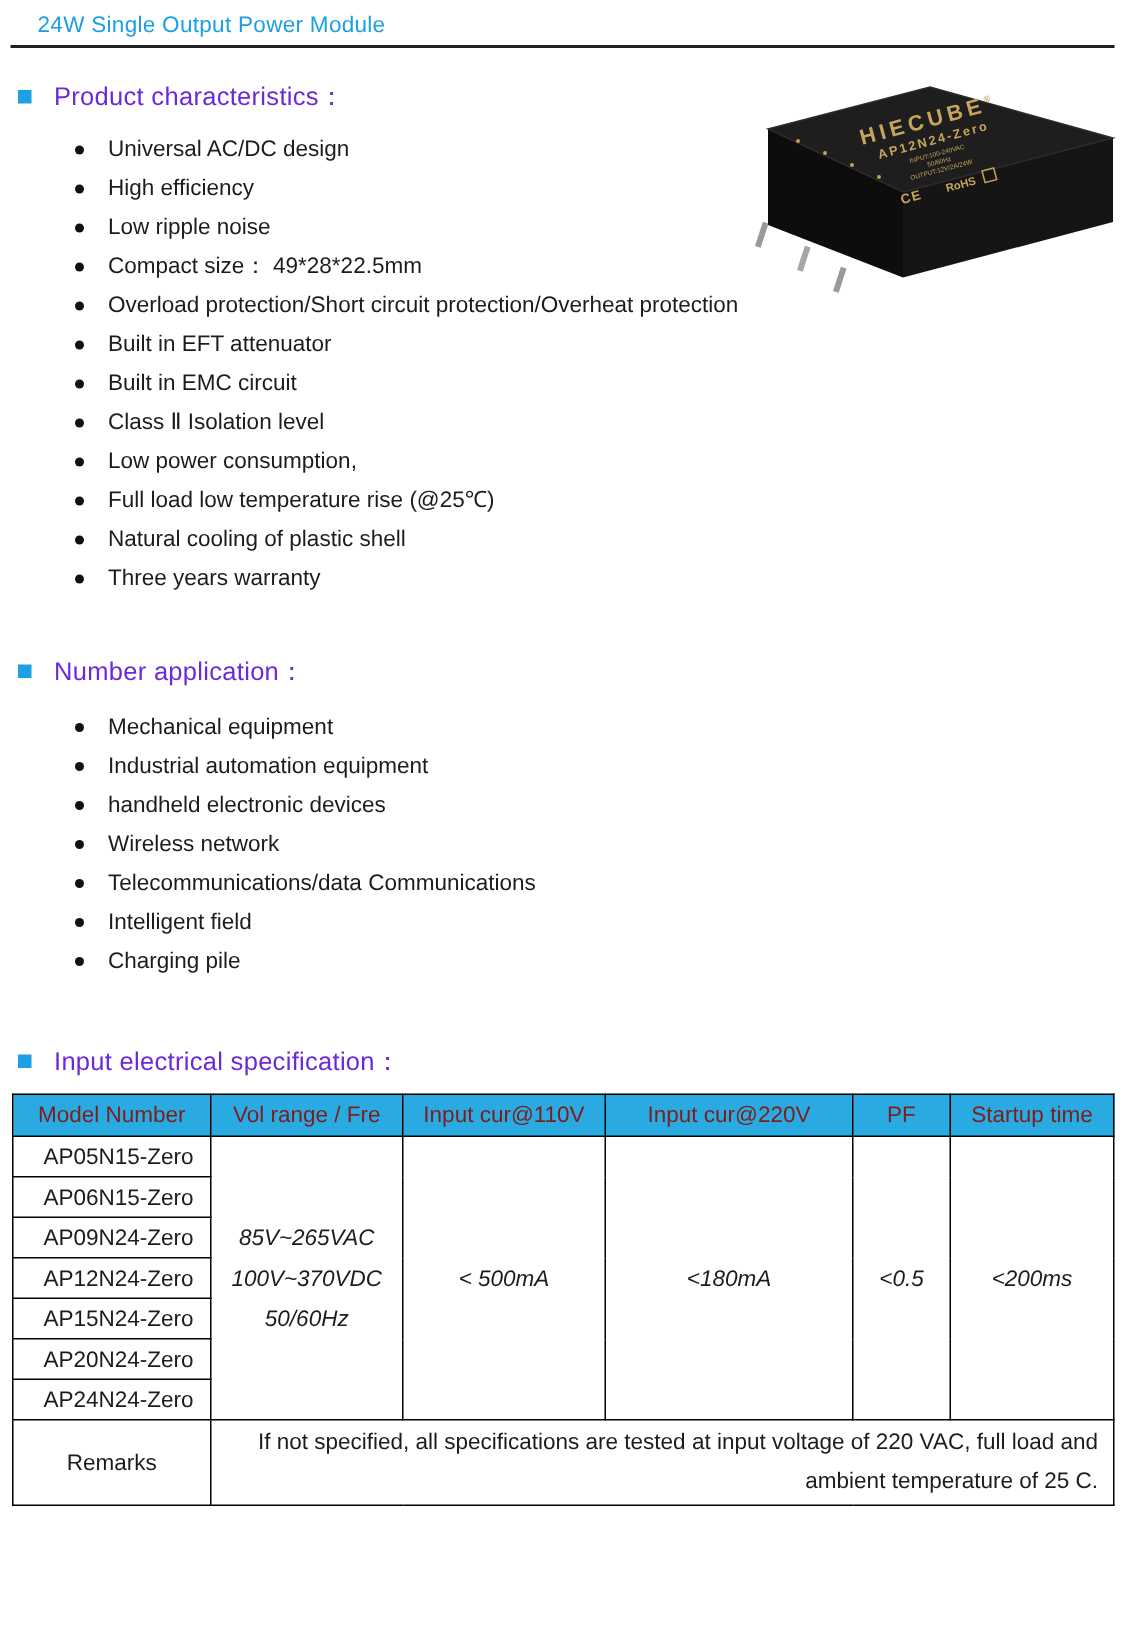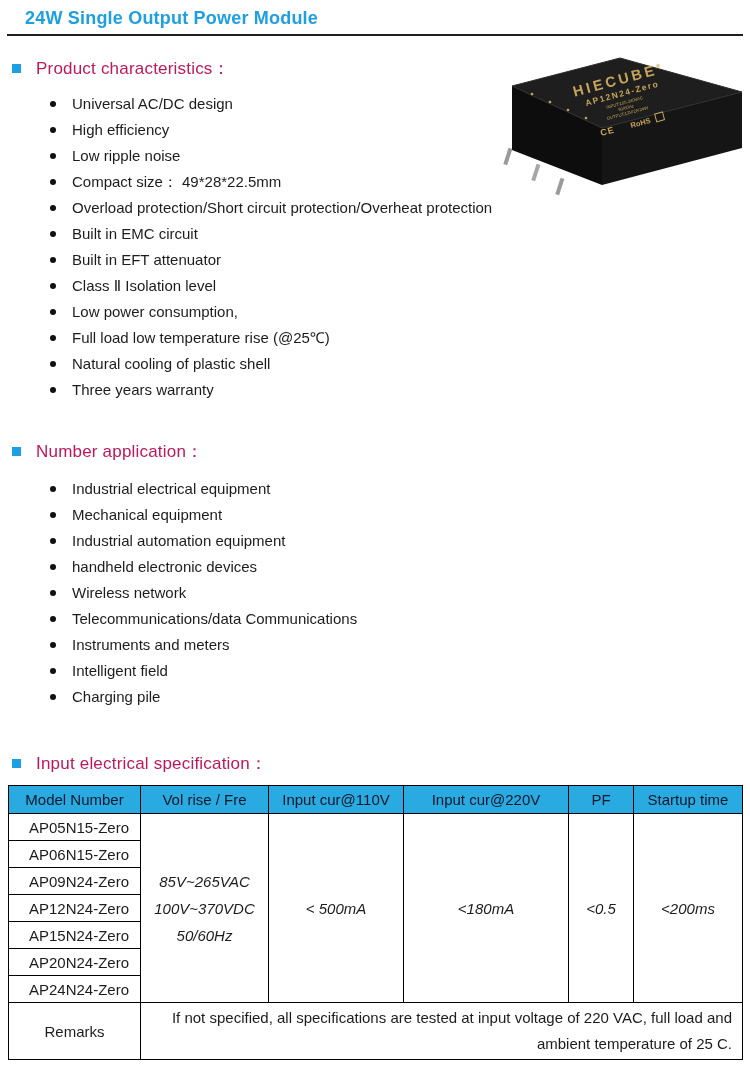--- a/index.html
+++ b/index.html
@@ -1,39 +1,39 @@
 <!DOCTYPE html>
 <html><head>
 <meta charset="utf-8">
 <style>
   * { margin:0; padding:0; box-sizing:border-box; }
   html,body { width:750px; background:#ffffff; font-family:"Liberation Sans", sans-serif; color:#1c1c1c; }
   body { position:relative; height:1086px; overflow:hidden; }
 
-  .page-title { margin:8px 0 0 25px; font-size:18px; font-weight:700; color:#1c9fe3; letter-spacing:.2px; }
+  .page-title { margin:8px 0 0 25px; font-size:15px; font-weight:400; color:#1c9fe3; letter-spacing:.2px; }
   .title-rule { margin:5px 7px 0 7px; height:2px; background:#1f1f1f; }
 
   .section-heading { display:flex; align-items:center; gap:15px; margin-left:12px; }
   .section-heading .sq { width:9px; height:9px; background:#1c9fe3; flex:0 0 auto; }
-  .section-heading .txt { font-size:17px; font-weight:500; color:#be185d; letter-spacing:.2px; }
+  .section-heading .txt { font-size:17px; font-weight:500; color:#6d28d9; letter-spacing:.2px; }
 
   .h-characteristics { margin-top:21px; }
   .h-applications   { margin-top:37px; }
   .h-inputspec      { margin-top:42px; }
 
   ul.bullets { list-style:none; margin:11px 0 0 50px; }
   ul.bullets li { position:relative; padding-left:22px; font-size:15px; line-height:26px; white-space:nowrap; }
   ul.bullets li .dot { position:absolute; left:0; top:10px; width:6px; height:6px; border-radius:50%; background:#111; }
   ul.app { margin-top:13px; }
 
   .module-photo { position:absolute; left:496px; top:56px; width:250px; height:146px; }
 
   table.spec { border-collapse:collapse; margin:10px 0 0 8px; width:734px; table-layout:fixed; }
   table.spec th, table.spec td { border:1.5px solid #000; font-size:15px; font-weight:400; }
-  table.spec th { background:#29abe2; height:28px; text-align:center; font-weight:500; color:#0f172a; }
+  table.spec th { background:#29abe2; height:28px; text-align:center; font-weight:500; color:#7f1d1d; }
   td.model { height:27px; text-align:center; padding-left:9px; }
   td.merged { text-align:center; vertical-align:middle;font-style:italic; }
   td.volrange span { display:block; line-height:27px; }
   td.remarks-label { text-align:center; height:54px; }
   td.remarks-text { padding:2px 10px 2px 12px; line-height:26px; text-align:right; }
 </style>
 </head>
 <body>
 
 <div class="page-title">24W Single Output Power Module</div>
@@ -42,22 +42,22 @@
 <div class="section-heading h-characteristics">
   <span class="sq"></span>
   <span class="txt">Product characteristics：</span>
 </div>
 <ul class="bullets">
   <li><span class="dot"></span><span>Universal AC/DC design</span></li>
   <li><span class="dot"></span><span>High efficiency</span></li>
   <li><span class="dot"></span><span>Low ripple noise</span></li>
   <li><span class="dot"></span><span>Compact size：  49*28*22.5mm</span></li>
   <li><span class="dot"></span><span>Overload protection/Short circuit protection/Overheat protection</span></li>
+  <li><span class="dot"></span><span>Built in EFT attenuator</span></li>
   <li><span class="dot"></span><span>Built in EMC circuit</span></li>
-  <li><span class="dot"></span><span>Built in EFT attenuator</span></li>
   <li><span class="dot"></span><span>Class Ⅱ Isolation level</span></li>
   <li><span class="dot"></span><span>Low power consumption,</span></li>
   <li><span class="dot"></span><span>Full load low temperature rise  (@25℃)</span></li>
   <li><span class="dot"></span><span>Natural cooling of plastic shell</span></li>
   <li><span class="dot"></span><span>Three years warranty</span></li>
 </ul>
 
 <svg class="module-photo" viewBox="0 0 250 146" xmlns="http://www.w3.org/2000/svg">
 
   <rect x="10" y="92" width="4" height="17" fill="#9a9a9a" transform="rotate(18 12 100)"></rect>
@@ -83,27 +83,25 @@
     <text x="10" y="29" font-size="7.5" font-weight="bold">RoHS</text>
     <rect x="26" y="21.5" width="8" height="8" fill="none" stroke="#c7a45b" stroke-width="1"></rect>
   </g>
 </svg>
 
 <div class="section-heading h-applications">
   <span class="sq"></span>
   <span class="txt">Number application：</span>
 </div>
 <ul class="bullets app">
-  <li><span class="dot"></span><span>Industrial electrical equipment</span></li>
   <li><span class="dot"></span><span>Mechanical equipment</span></li>
   <li><span class="dot"></span><span>Industrial automation equipment</span></li>
   <li><span class="dot"></span><span>handheld electronic devices</span></li>
   <li><span class="dot"></span><span>Wireless network</span></li>
   <li><span class="dot"></span><span>Telecommunications/data Communications</span></li>
-  <li><span class="dot"></span><span>Instruments and meters</span></li>
   <li><span class="dot"></span><span>Intelligent field</span></li>
   <li><span class="dot"></span><span>Charging pile</span></li>
 </ul>
 
 <div class="section-heading h-inputspec">
   <span class="sq"></span>
   <span class="txt">Input electrical specification：</span>
 </div>
 
 <table class="spec">
@@ -111,21 +109,21 @@
       <col style="width:132px">
       <col style="width:128px">
       <col style="width:135px">
       <col style="width:165px">
       <col style="width:65px">
       <col style="width:109px">
     </colgroup>
   <tbody>
       <tr>
     <th>Model Number</th>
-    <th>Vol rise / Fre</th>
+    <th>Vol range / Fre</th>
     <th>Input cur@110V</th>
     <th>Input cur@220V</th>
     <th>PF</th>
     <th>Startup time</th>
   </tr>
   <tr>
     <td class="model">AP05N15-Zero</td>
     <td class="merged volrange" rowspan="7">
       <span>85V~265VAC</span>
       <span>100V~370VDC</span>

